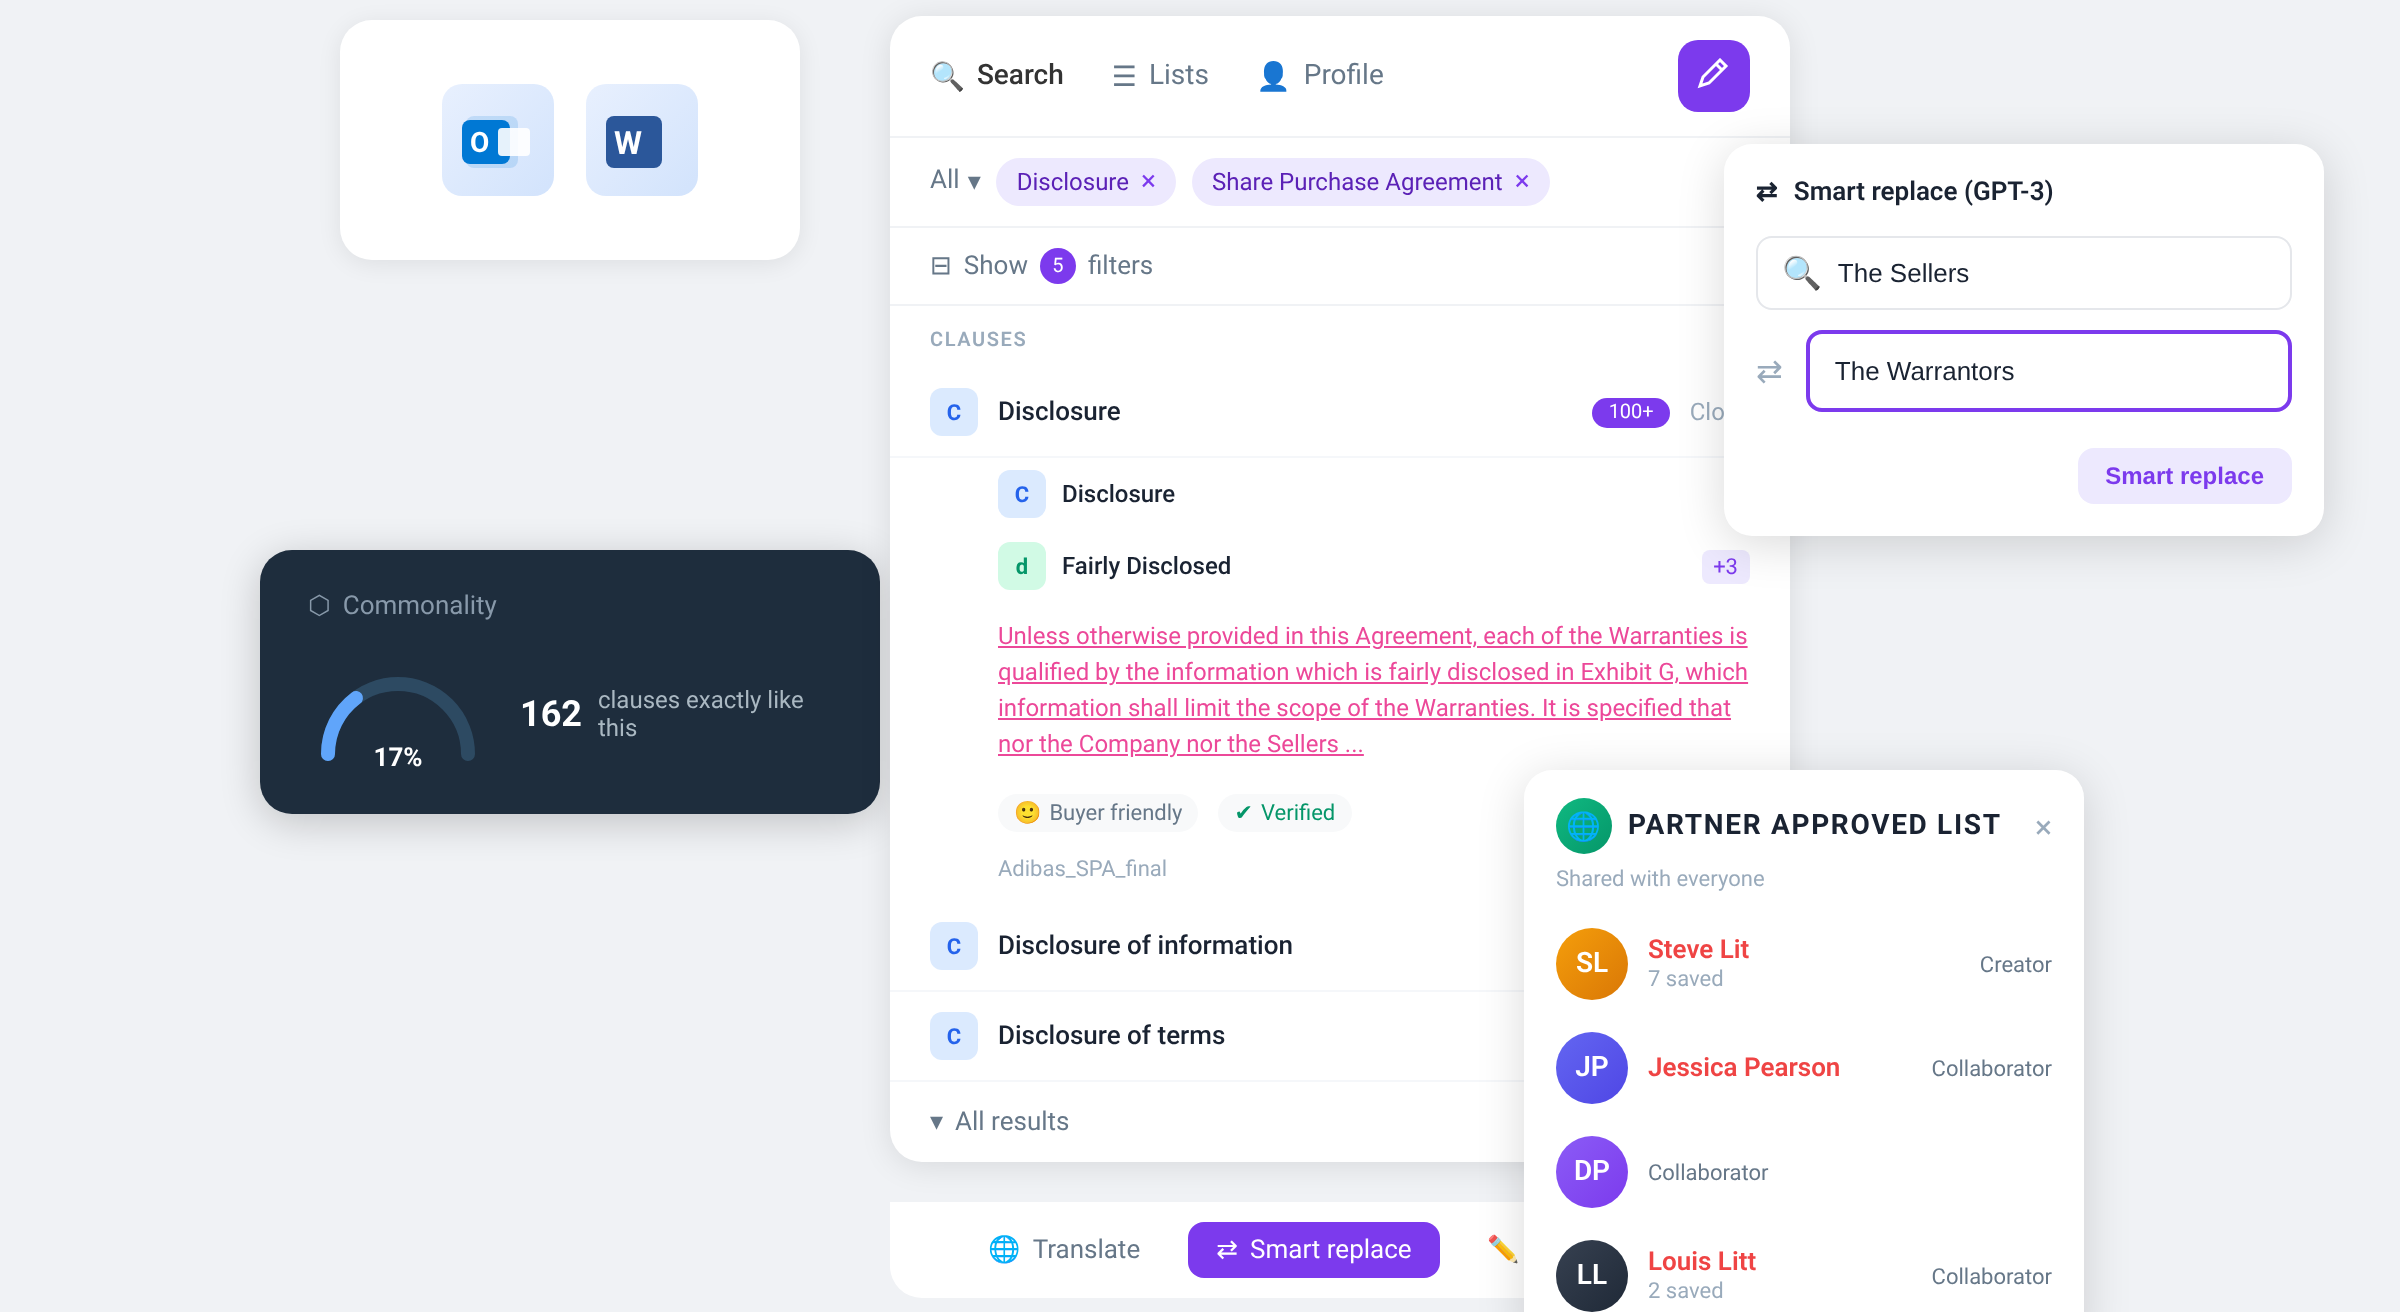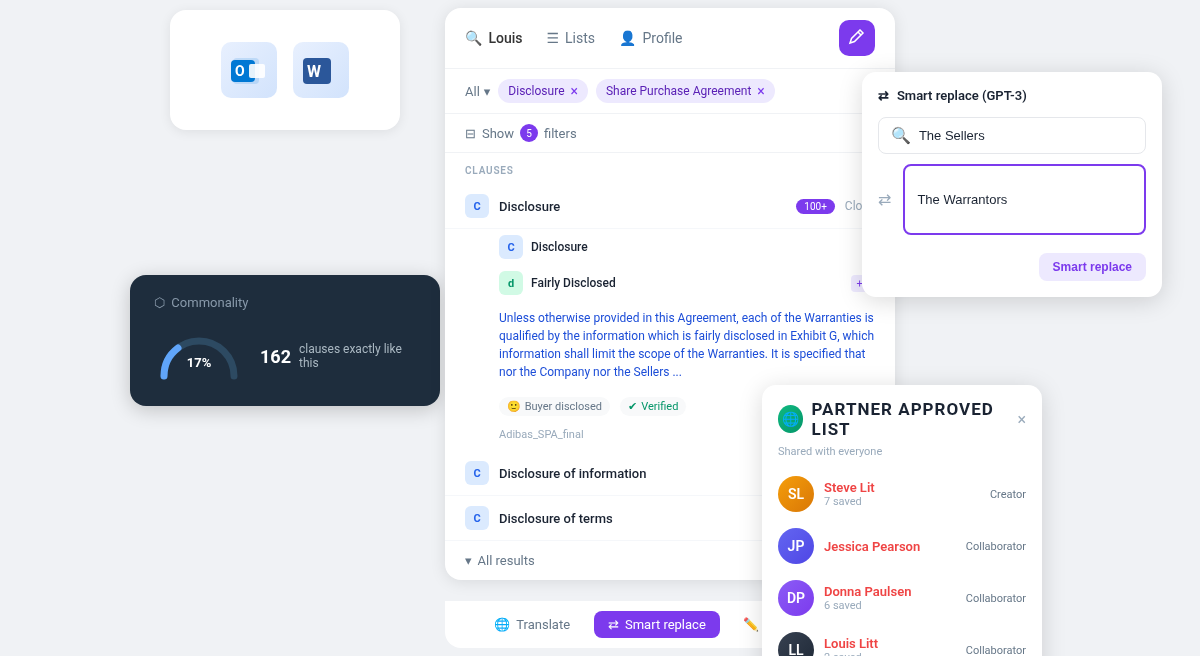--- a/index.html
+++ b/index.html
@@ -76,21 +76,21 @@
     }
 
     .gauge-container {
       position: relative;
       width: 90px;
       height: 60px;
     }
 
     .gauge-label {
       position: absolute;
-      bottom: 16px;
+      bottom: 0;
       left: 50%;
       transform: translateX(-50%);
       font-size: 13px;
       font-weight: 700;
       color: white;
     }
 
     .commonality-stats {
       display: flex;
       flex-direction: column;
@@ -299,23 +299,24 @@
     .plus-badge {
       background: #ede9fe;
       color: #7c3aed;
       border-radius: 4px;
       padding: 2px 6px;
       font-size: 11px;
     }
 
     .clause-text {
       font-size: 12px;
-      color: #1d4ed8;
+      color: #ec4899;
       padding: 8px 20px 8px 54px;
       line-height: 1.5;
+      text-decoration: underline;
     }
 
     .clause-meta {
       display: flex;
       align-items: center;
       gap: 10px;
       padding: 8px 20px 8px 54px;
     }
 
     .meta-tag {
@@ -416,21 +417,21 @@
       display: flex;
       align-items: center;
       gap: 8px;
       padding: 0 0 10px 0;
     }
 
     .replace-input {
       flex: 1;
       border: 2px solid #7c3aed;
       border-radius: 8px;
-      padding: 26px 12px;
+      padding: 11px 12px;
       font-size: 13px;
       color: #1a2332;
       outline: none;
     }
 
     .replace-icon {
       font-size: 16px;
       color: #99aabb;
       margin-right: 4px;
     }
@@ -484,21 +485,21 @@
       border-radius: 50%;
       background: linear-gradient(135deg, #10b981, #059669);
       display: flex;
       align-items: center;
       justify-content: center;
       color: white;
       font-size: 14px;
     }
 
     .partner-title {
-      font-size: 17px;
+      font-size: 14px;
       font-weight: 700;
       color: #1a2332;
       letter-spacing: 0.06em;
     }
 
     .partner-close {
       color: #99aabb;
       cursor: pointer;
       font-size: 16px;
     }
@@ -614,21 +615,21 @@
       </div>
     </div>
   </div>
 </div>
 
 <div class="main-panel">
 
   <div class="main-panel-header">
     <div class="header-tab active">
       <span>🔍</span>
-      <span>Louis</span>
+      <span>Search</span>
     </div>
     <div class="header-tab">
       <span>☰</span>
       <span>Lists</span>
     </div>
     <div class="header-tab">
       <span>👤</span>
       <span>Profile</span>
     </div>
     <div class="header-btn-purple">
@@ -680,21 +681,21 @@
       </div>
       <div class="clause-sub-row">
         <div class="clause-icon clause-icon-d">d</div>
         <span class="clause-name" style="font-size:12px;">Fairly Disclosed</span>
         <span class="plus-badge">+3</span>
       </div>
       <div class="clause-text">Unless otherwise provided in this Agreement, each of the Warranties is qualified by the information which is fairly disclosed in Exhibit G, which information shall limit the scope of the Warranties. It is specified that nor the Company nor the Sellers ...</div>
       <div class="clause-meta">
         <span class="meta-tag">
           <span>🙂</span>
-          <span>Buyer disclosed</span>
+          <span>Buyer friendly</span>
         </span>
         <span class="meta-tag meta-tag-verified">
           <span>✔</span>
           <span>Verified</span>
         </span>
       </div>
       <div class="clause-filename">Adibas_SPA_final</div>
     </div>
 
     <div class="clause-row">
@@ -777,24 +778,20 @@
         <div class="partner-name">Jessica Pearson</div>
         <div class="partner-saved"></div>
       </div>
       <span class="partner-role">Collaborator</span>
     </div>
 
     <div class="partner-item">
       <div class="partner-avatar">
         <div class="avatar-placeholder avatar-dp">DP</div>
       </div>
-      <div class="partner-info">
-        <div class="partner-name">Donna Paulsen</div>
-        <div class="partner-saved">6 saved</div>
-      </div>
       <span class="partner-role">Collaborator</span>
     </div>
 
     <div class="partner-item">
       <div class="partner-avatar">
         <div class="avatar-placeholder avatar-ll">LL</div>
       </div>
       <div class="partner-info">
         <div class="partner-name">Louis Litt</div>
         <div class="partner-saved">2 saved</div>

